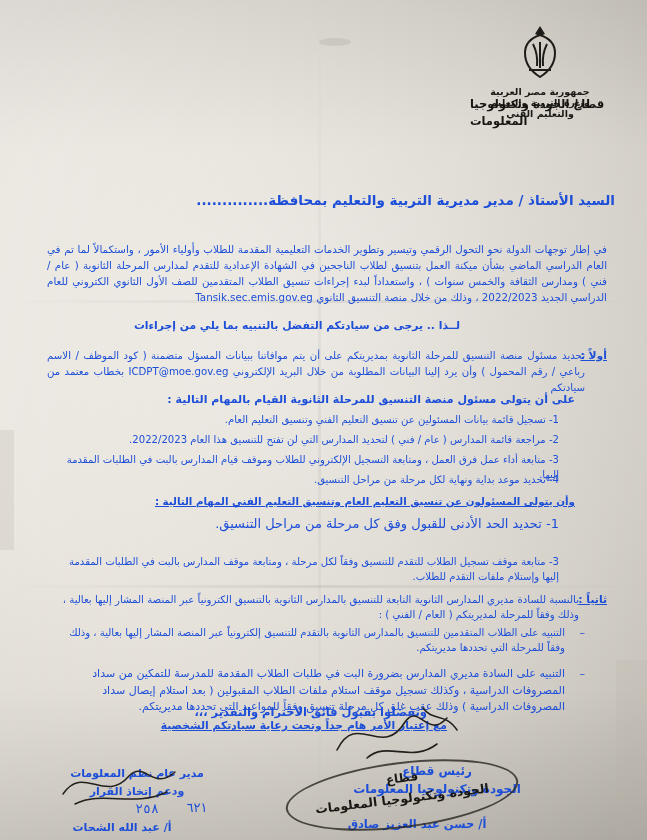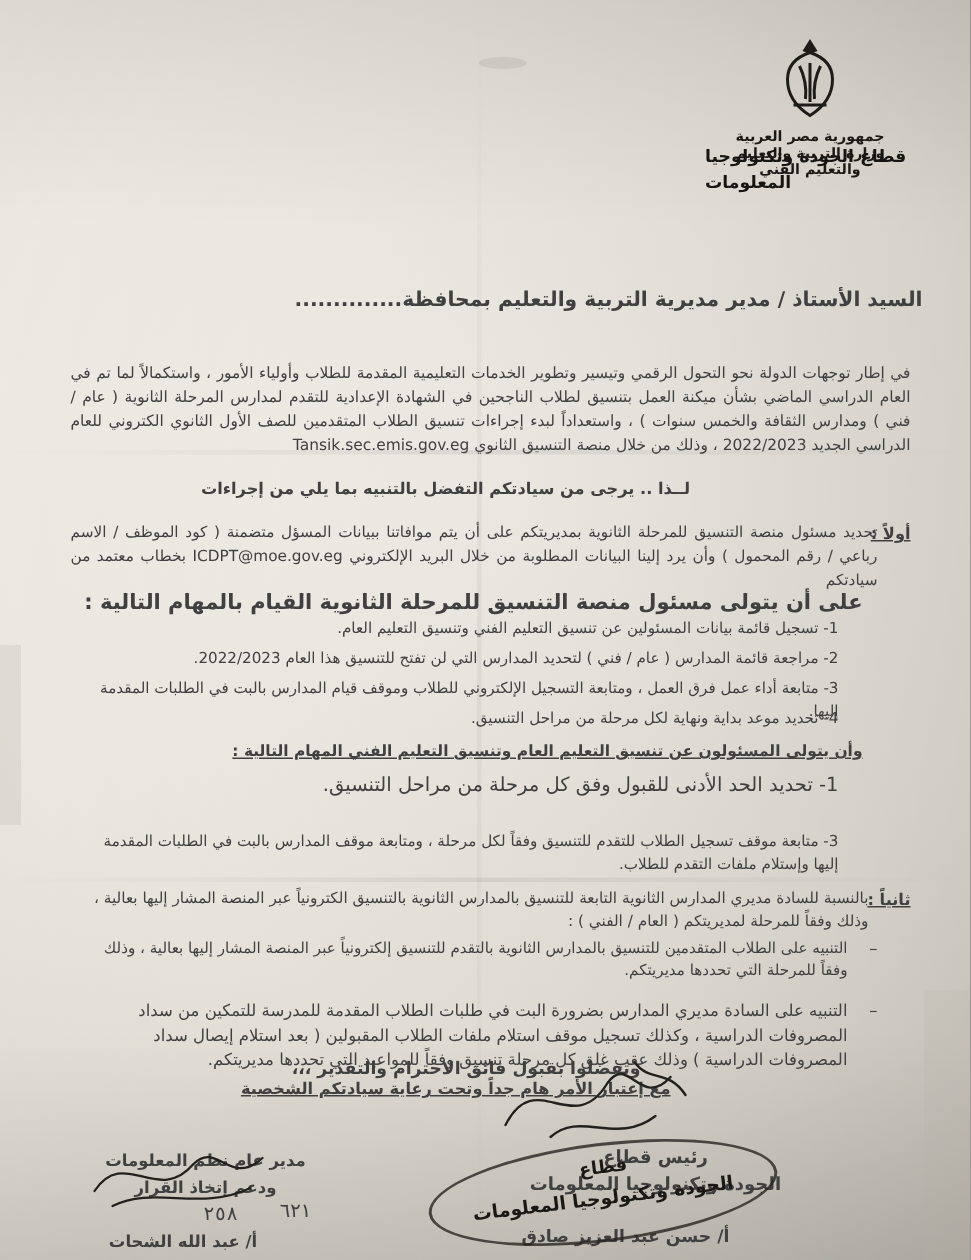--- a/index.html
+++ b/index.html
@@ -38,21 +38,21 @@
     pointer-events: none;
   }
   .content {
     position: absolute;
     inset: 0;
     color: #14120f;
   }
   .txt {
     position: absolute;
     font-family: "DejaVu Sans", sans-serif;
-    color: #404040;
+    color: #1d4ed8;
     line-height: 1.5;
     text-align: right;
     direction: rtl;
     white-space: pre-wrap;
   }
   .bold { font-weight: bold; }
   .u { text-decoration: underline; }
 
   
   .emblem {
@@ -147,21 +147,21 @@
     <div class="txt bold" style="right:32px;top:190px;width:560px;font-size:13.5px;">السيد الأستاذ / مدير مديرية التربية والتعليم بمحافظة..............</div>
 
 
     <div class="txt" style="right:40px;top:242px;width:560px;font-size:10.3px;line-height:1.55;text-align:justify;">في إطار توجهات الدولة نحو التحول الرقمي وتيسير وتطوير الخدمات التعليمية المقدمة للطلاب وأولياء الأمور ، واستكمالاً لما تم في العام الدراسي الماضي بشأن ميكنة العمل بتنسيق لطلاب الناجحين في الشهادة الإعدادية للتقدم لمدارس المرحلة الثانوية ( عام / فني ) ومدارس الثقافة والخمس سنوات ) ، واستعداداً لبدء إجراءات تنسيق الطلاب المتقدمين للصف الأول الثانوي الكتروني للعام الدراسي الجديد 2022/2023 ، وذلك من خلال منصة التنسيق الثانوي Tansik.sec.emis.gov.eg</div>
 
     <div class="txt bold" style="right:150px;top:318px;width:400px;font-size:10.8px;text-align:center;">لــذا .. يرجى من سيادتكم التفضل بالتنبيه بما يلي من إجراءات</div>
 
     <div class="txt bold u" style="right:40px;top:348px;width:40px;font-size:10.8px;">أولاً :</div>
     <div class="txt" style="right:62px;top:348px;width:538px;font-size:10.2px;line-height:1.55;text-align:justify;">تحديد مسئول منصة التنسيق للمرحلة الثانوية بمديريتكم على أن يتم موافاتنا ببيانات المسؤل متضمنة ( كود الموظف / الاسم رباعي / رقم المحمول ) وأن يرد إلينا البيانات المطلوبة من خلال البريد الإلكتروني ICDPT@moe.gov.eg بخطاب معتمد من سيادتكم</div>
 
-    <div class="txt bold" style="right:72px;top:392px;width:520px;font-size:14px;text-align:right;">على أن يتولى مسئول منصة التنسيق للمرحلة الثانوية القيام بالمهام التالية :</div>
+    <div class="txt bold" style="right:72px;top:392px;width:520px;font-size:11px;text-align:right;">على أن يتولى مسئول منصة التنسيق للمرحلة الثانوية القيام بالمهام التالية :</div>
     <div class="txt" style="right:88px;top:412px;width:500px;font-size:10.1px;">1- تسجيل قائمة بيانات المسئولين عن تنسيق التعليم الفني وتنسيق التعليم العام.</div>
     <div class="txt" style="right:88px;top:432px;width:500px;font-size:10.1px;">2- مراجعة قائمة المدارس ( عام / فني ) لتحديد المدارس التي لن تفتح للتنسيق هذا العام 2022/2023.</div>
     <div class="txt" style="right:88px;top:452px;width:500px;font-size:10.1px;">3- متابعة أداء عمل فرق العمل ، ومتابعة التسجيل الإلكتروني للطلاب وموقف قيام المدارس بالبت في الطلبات المقدمة إليها.</div>
     <div class="txt" style="right:88px;top:472px;width:500px;font-size:10.1px;">4- تحديد موعد بداية ونهاية لكل مرحلة من مراحل التنسيق.</div>
 
     <div class="txt bold u" style="right:72px;top:494px;width:520px;font-size:10.3px;">وأن يتولى المسئولون عن تنسيق التعليم العام وتنسيق التعليم الفني المهام التالية :</div>
     <div class="txt" style="right:88px;top:514px;width:500px;font-size:13px;">1- تحديد الحد الأدنى للقبول وفق كل مرحلة من مراحل التنسيق.</div>
     <div class="txt" style="right:88px;top:554px;width:500px;font-size:10.1px;line-height:1.5;">3- متابعة موقف تسجيل الطلاب للتقدم للتنسيق وفقاً لكل مرحلة ، ومتابعة موقف المدارس بالبت في الطلبات المقدمة إليها وإستلام ملفات التقدم للطلاب.</div>
 
     <div class="txt bold u" style="right:40px;top:592px;width:44px;font-size:10.8px;">ثانياً :</div>

